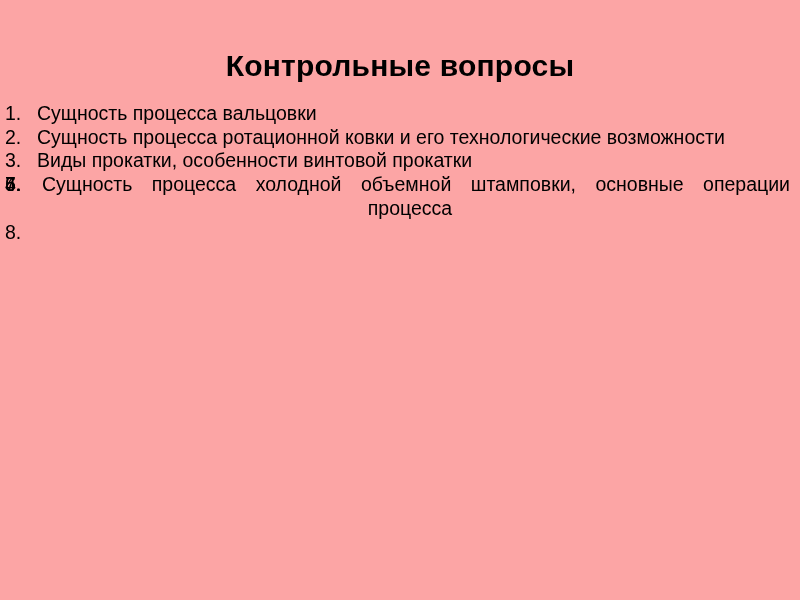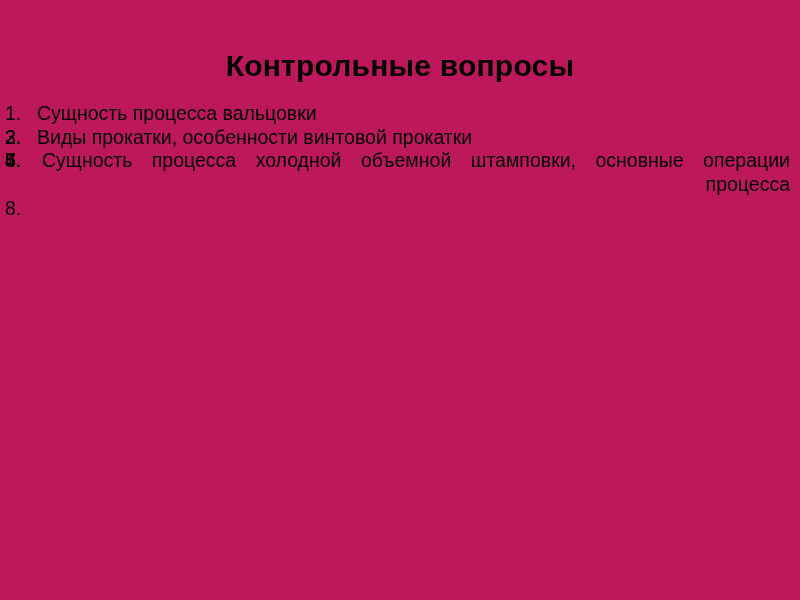--- a/index.html
+++ b/index.html
@@ -4,21 +4,21 @@
 <style>
   html, body {
     margin: 0;
     padding: 0;
     background: #ffffff;
   }
   .slide {
     position: relative;
     width: 800px;
     height: 600px;
-    background: #be185d;
+    background: #fca5a5;
     overflow: hidden;
     font-family: "Liberation Sans", sans-serif;
     color: #000000;
   }
   .title {
     margin: 48px 0 0 0;
     text-align: center;
     font-size: 30px;
     line-height: 36px;
     font-weight: bold;
@@ -43,38 +43,38 @@
   }
   .item-6, .item-8 { text-indent: 10px; }
   .item-7 { text-indent: 0; }
   .item-7 .line1 {
     text-indent: 12px;
     text-align: justify;
     text-align-last: justify;
   }
   .item-7 .line2 {
     text-indent: 0;
-    text-align: right;
+    text-align: center;
   }
 </style>
 </head>
 <body>
 
 <div class="slide">
 
   <h1 class="title">Контрольные вопросы</h1>
 
   <div class="list">
 
     <div class="item item-1">
       <span class="num">1.</span><span class="txt">Сущность процесса вальцовки</span>
     </div>
 
     <div class="item item-2">
-      <span class="num">2.</span>
+      <span class="num">2.</span><span class="txt">Сущность процесса ротационной ковки и его технологические возможности</span>
     </div>
 
     <div class="item item-3">
       <span class="num">3.</span><span class="txt">Виды прокатки, особенности винтовой прокатки</span>
     </div>
 
     <div class="item item-4">
       <span class="num">4.</span>
     </div>
 

